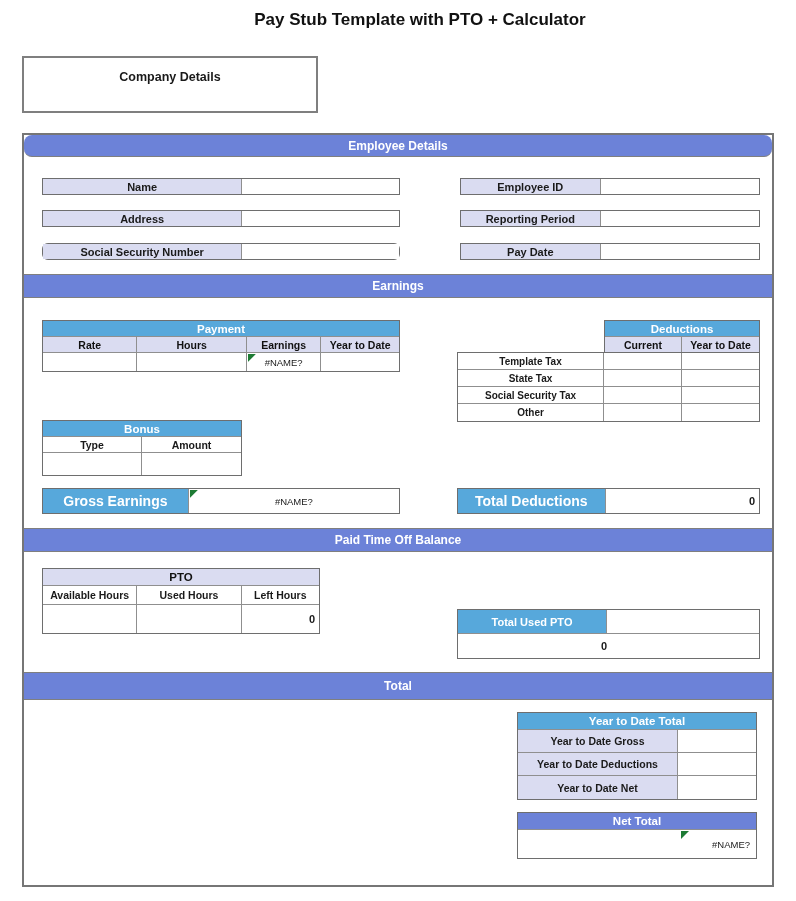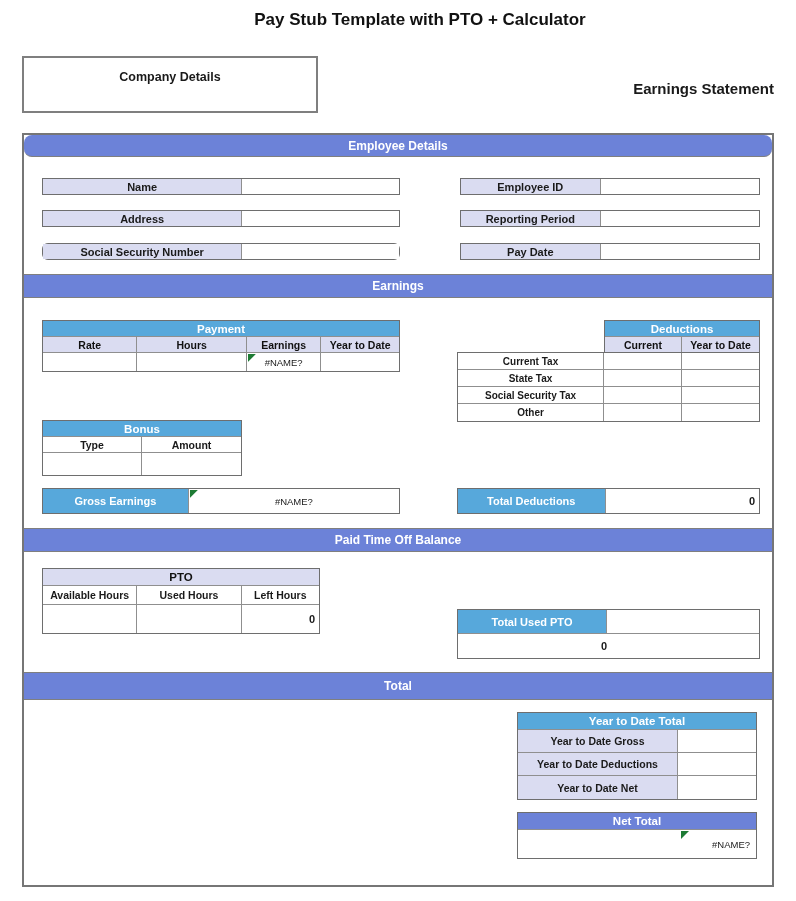--- a/index.html
+++ b/index.html
@@ -46,37 +46,36 @@
 
   
   .field { display:flex; border:1.5px solid #6e6e6e; height:17px; }
   .field .flabel { background:#dadcf1; border-right:1px solid #8f8f8f;
     display:flex; align-items:center; justify-content:center;
     font-size:11px; font-weight:700; }
   .field .finput { background:#fff; }
 
   
   .sumrow { display:flex; border:1.5px solid #6e6e6e; }
-  .sumrow .slabel { background:#57a8db; color:#fff; font-weight:700; font-size:11px;
+  .sumrow .slabel { background:#57a8db; color:#fff; font-weight:700; font-size:14px;
     display:flex; align-items:center; justify-content:center;
     border-right:1px solid #8f8f8f; }
   .sumrow .sval { background:#fff; position:relative; display:flex; align-items:center; }
 </style>
 </head>
 <body>
 
 <div class="page">
 
   <div class="abs page-title">Pay Stub Template with PTO + Calculator</div>
 
   <div class="abs company-box">
     <div class="lbl">Company Details</div>
   </div>
 
-  <div class="abs earnings-statement">Earnings Statement</div>
 
   <div class="abs sheet">
 
     <div class="abs bar" style="top:0; height:22px; border-top:none;border-radius:8px;">Employee Details</div>
 
     <div class="abs field" style="left:18px; top:43px; width:358px;">
       <div class="flabel" style="width:200px;">Name</div>
       <div class="finput" style="width:158px;"></div>
     </div>
     <div class="abs field" style="left:18px; top:75px; width:358px;">
@@ -128,21 +127,21 @@
       <div class="trow">
         <div class="cell hdr-sky" style="width:100%; height:16px;">Deductions</div>
       </div>
       <div class="trow">
         <div class="cell hdr-lav" style="width:78px; height:16px;">Current</div>
         <div class="cell hdr-lav" style="width:78px; height:16px;">Year to Date</div>
       </div>
     </div>
     <div class="abs tbl" style="left:433px; top:217px; width:303px;">
       <div class="trow">
-        <div class="cell" style="width:147px; height:17px; font-size:10px;">Current Tax</div>
+        <div class="cell" style="width:147px; height:17px; font-size:10px;">Template Tax</div>
         <div class="cell" style="width:78px; height:17px;"></div>
         <div class="cell" style="width:78px; height:17px;"></div>
       </div>
       <div class="trow">
         <div class="cell" style="width:147px; height:17px; font-size:10px;">State Tax</div>
         <div class="cell" style="width:78px; height:17px;"></div>
         <div class="cell" style="width:78px; height:17px;"></div>
       </div>
       <div class="trow">
         <div class="cell" style="width:147px; height:17px; font-size:10px;">Social Security Tax</div>

